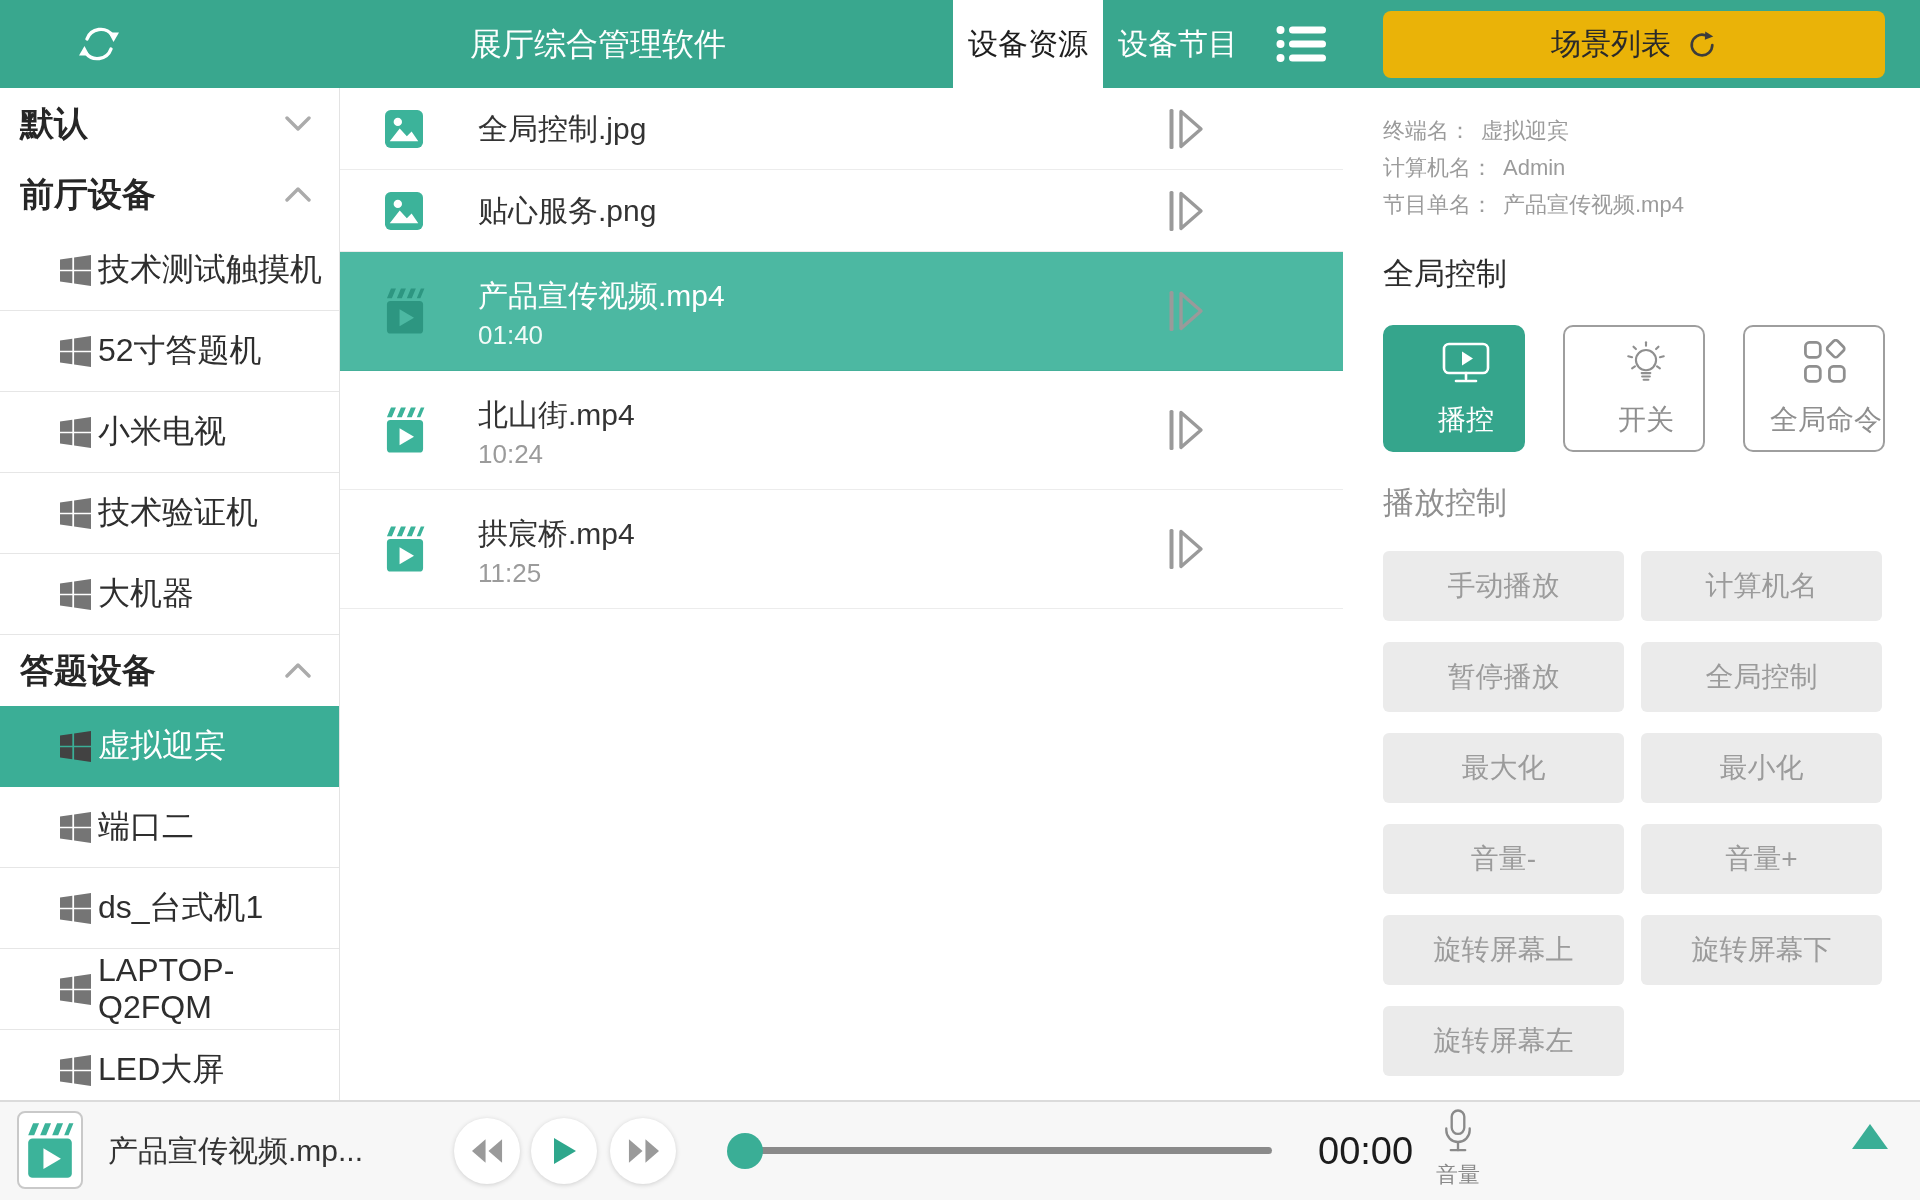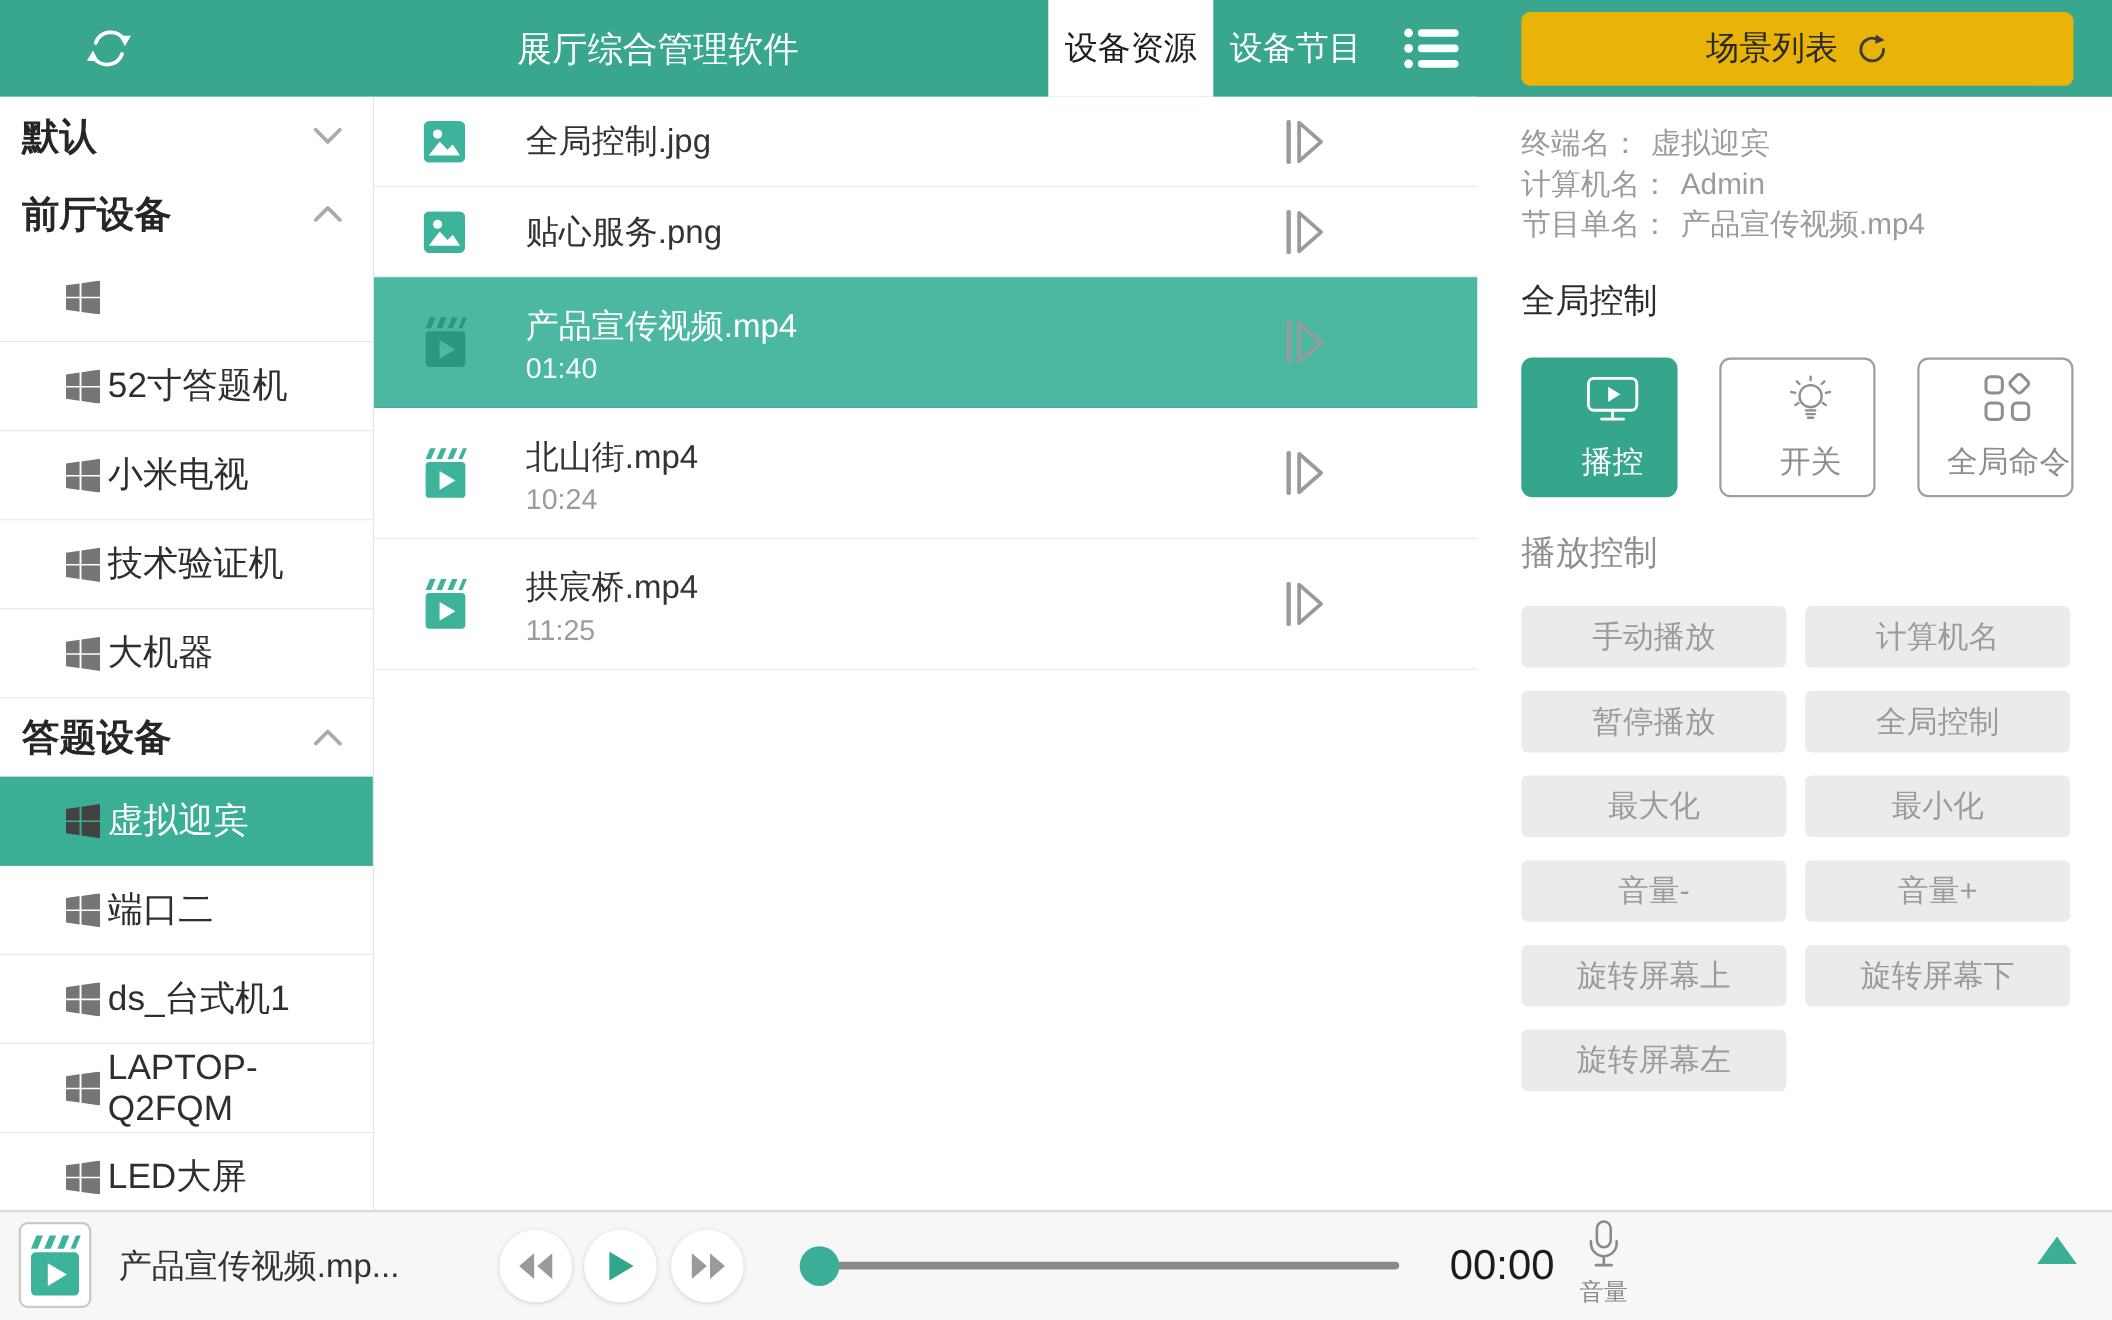--- a/index.html
+++ b/index.html
@@ -52,33 +52,33 @@
   .m-play { position:absolute; left:828px; top:50%; transform:translateY(-50%);
     width:36px; height:44px; color:#9a9a9a; cursor:pointer; }
   .m-row.sel { background:#4CB8A2; border-bottom-color:#45b09a; }
   .m-row.sel .m-name { color:#ffffff; }
   .m-row.sel .m-dur { color:#f2fbf8; }
   .m-row.sel .mic { color:#2D9681; --hole:#4CB8A2; }
 
   
   .panel { position:absolute; left:1383px; top:88px; width:502px; }
   .info { margin-top:24px; }
-  .info-line { font-size:27px; color:#9b9b9b; line-height:37px; white-space:nowrap; }
+  .info-line { font-size:22px; color:#9b9b9b; line-height:37px; white-space:nowrap; }
   .info-line .val { margin-left:10px; }
   .sec-title { font-size:31px; margin-top:30px; }
   .sec-title.dark { color:#2d2d2d; }
   .sec-title.gray { color:#8f8f8f; }
   .modes { margin-top:30px; display:flex; justify-content:space-between; }
   .mode-btn { width:142px; height:127px; border:2px solid #9e9e9e; border-radius:10px;
     background:#fff; color:#8f8f8f; display:flex; flex-direction:column; align-items:center;
     justify-content:center; gap:14px; font-size:28px; cursor:pointer;padding-left:24px; }
   .mode-btn .micon { width:50px; height:48px; }
   .mode-btn.active { background:#35A58C; border-color:#35A58C; color:#ffffff; }
   .pgrid { margin-top:27px; display:grid; grid-template-columns:241px 241px; gap:21px 17px; }
-  .p-btn { height:56px; background:#EBEBEB; border-radius:6px; display:flex; align-items:center;
+  .p-btn { height:70px; background:#EBEBEB; border-radius:6px; display:flex; align-items:center;
     justify-content:center; font-size:28px; color:#9b9b9b; cursor:pointer; }
 
   
   .playerbar { position:absolute; left:0; top:1100px; width:1920px; height:100px;
     background:#F7F7F7; border-top:2px solid #DBDBDB; }
   .thumb { position:absolute; left:17px; top:9px; width:66px; height:78px; background:#fff;
     border:2px solid #C9C9C9; border-radius:8px; display:flex; align-items:center; justify-content:center; }
   .thumb .mic { width:48px; height:57px; color:#3CB39A; --hole:#ffffff; }
   .p-name { position:absolute; left:108px; top:0; height:98px; display:flex; align-items:center;
     font-size:30px; color:#333; }
@@ -167,20 +167,21 @@
     <div class="s-group">
       <span>前厅设备</span>
       <svg class="chev up" viewBox="0 0 26 15">
         <polyline points="2,2 13,13 24,2"></polyline>
       </svg>
     </div>
     <div class="s-item">
       <svg class="winic" viewBox="0 0 88 88">
         <use href="#win"></use>
       </svg>
+      <span>技术测试触摸机</span>
     </div>
     <div class="s-item">
       <svg class="winic" viewBox="0 0 88 88">
         <use href="#win"></use>
       </svg>
       <span>52寸答题机</span>
     </div>
     <div class="s-item">
       <svg class="winic" viewBox="0 0 88 88">
         <use href="#win"></use>

